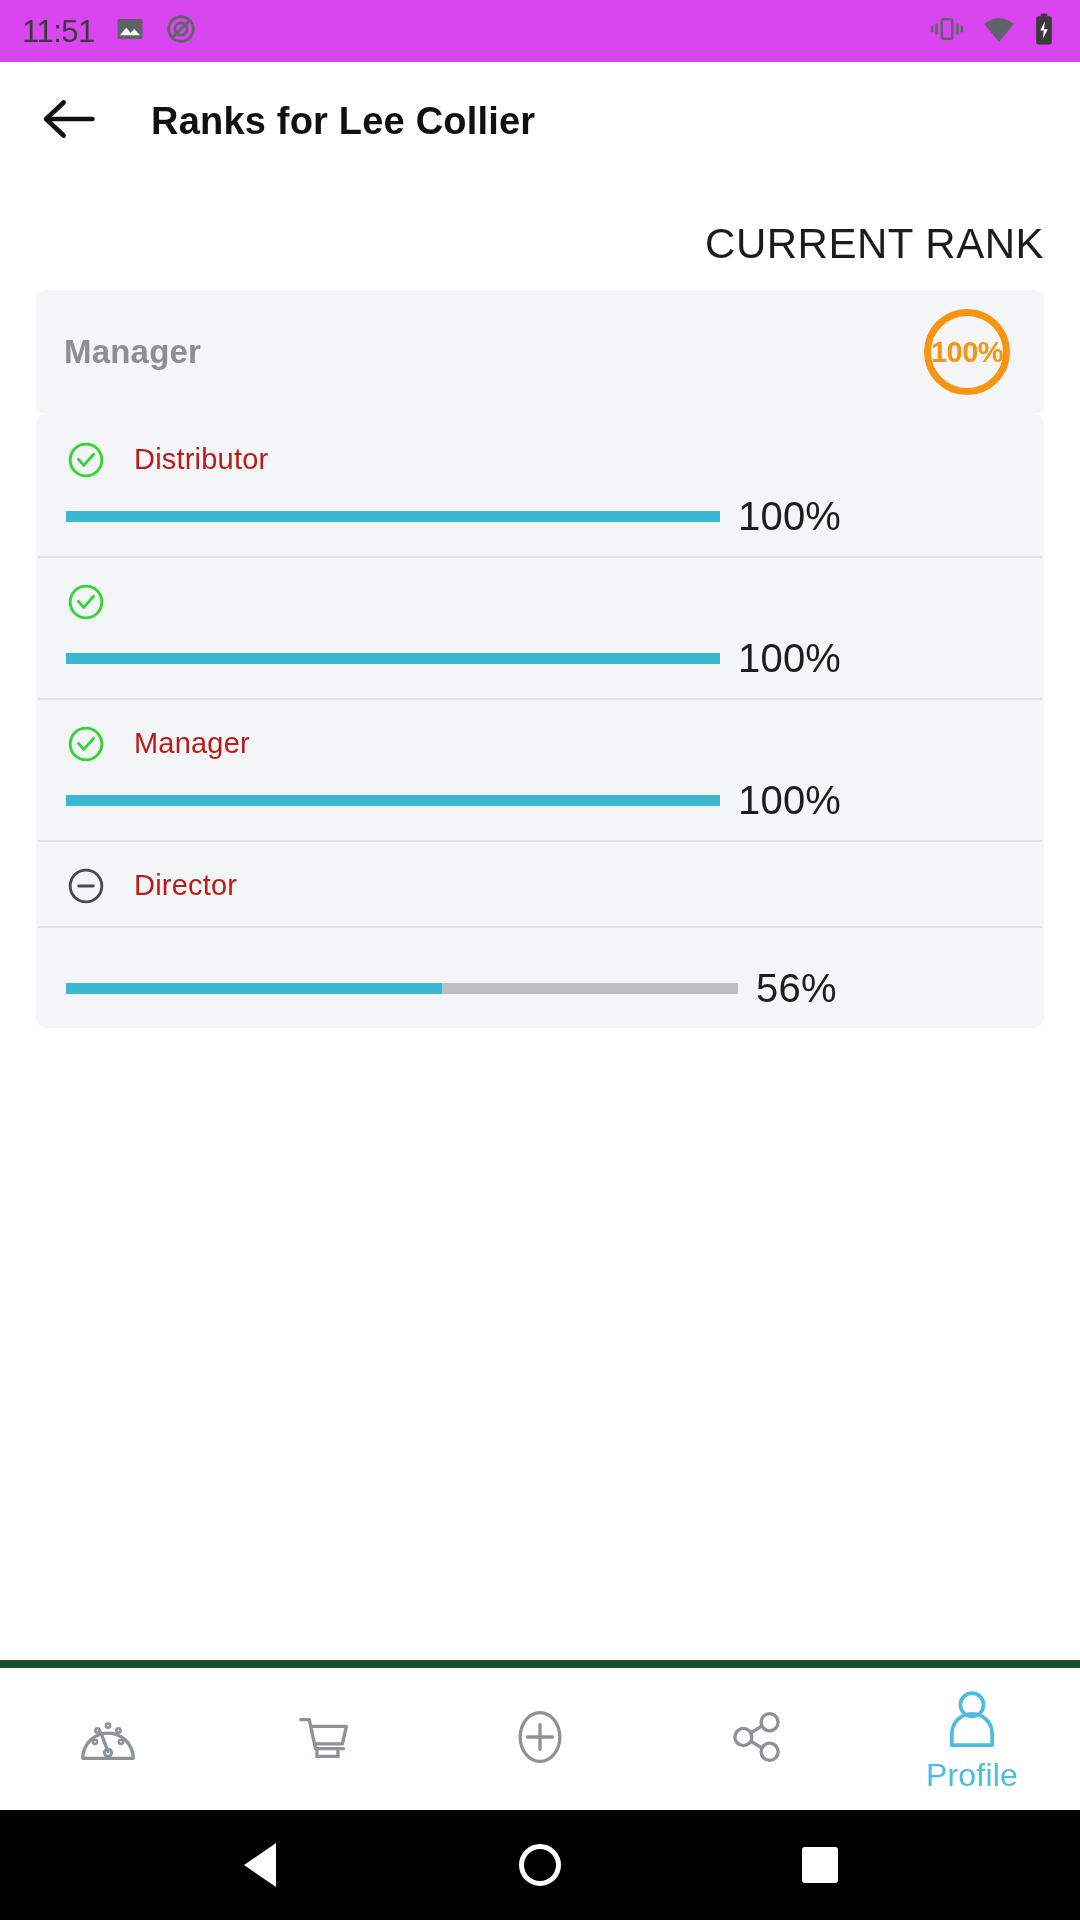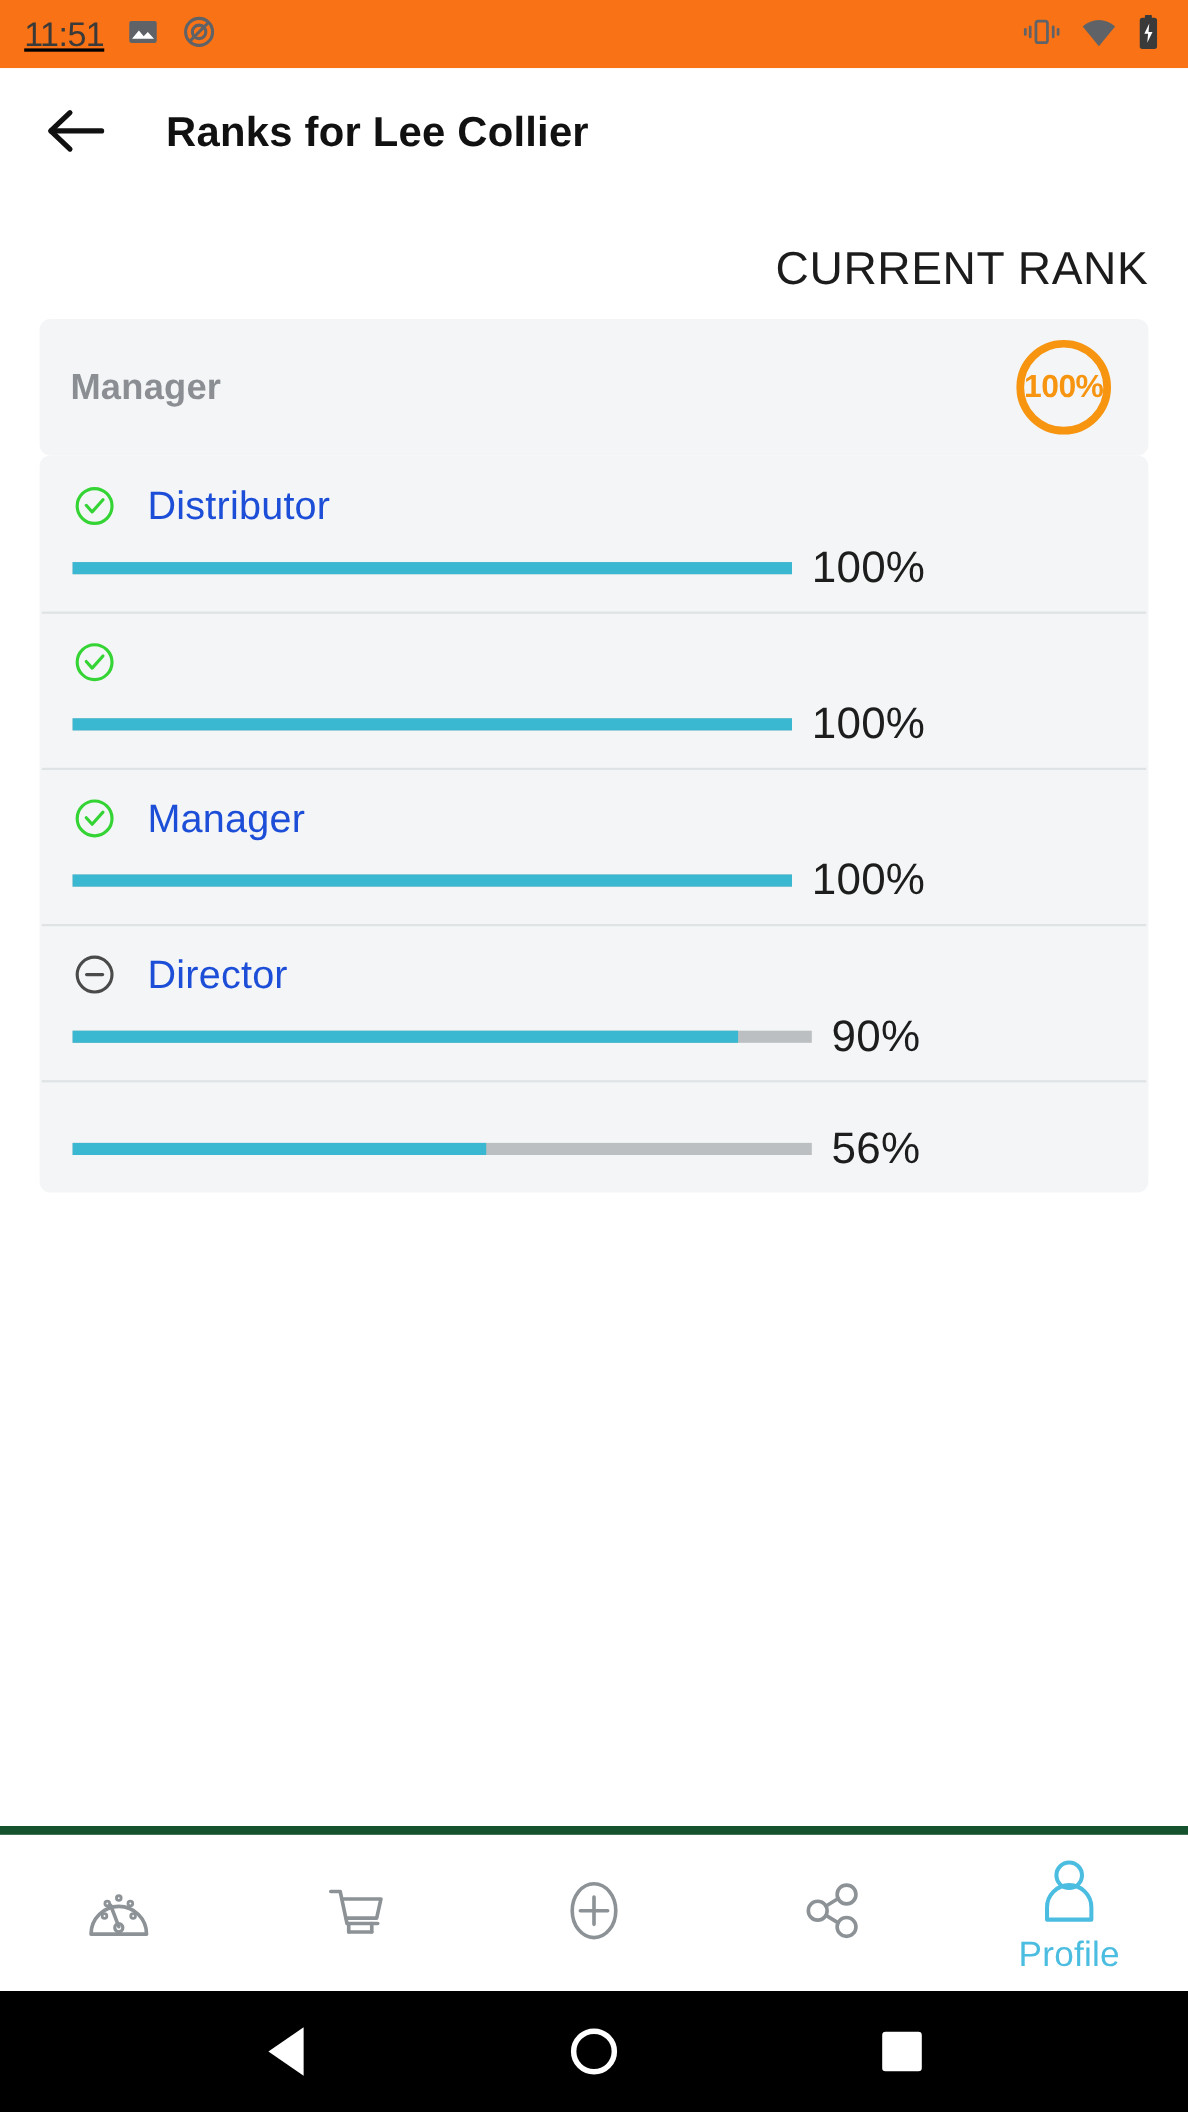--- a/index.html
+++ b/index.html
@@ -21,22 +21,21 @@
     flex-direction: column;
   }
 
   
   .status-bar {
     height: 62px;
     flex: 0 0 62px;
     display: flex;
     align-items: center;
     padding: 0 26px 0 22px;
-    background: #f97316;
-    text-decoration: underline;
+    background: #d946ef;
   }
   .status-left {
     display: flex;
     align-items: center;
     gap: 20px;
   }
   .status-clock {
     font-size: 31px;
     color: #3a3a3a;
     font-family: "Liberation Sans", sans-serif;
@@ -159,22 +158,22 @@
   }
   .rank-icon {
     width: 40px;
     height: 40px;
     flex: 0 0 40px;
     display: flex;
     align-items: center;
     justify-content: center;
   }
   .rank-name {
-    font-size: 36px;
-    color: #1d4ed8;
+    font-size: 29px;
+    color: #b91c1c;
     font-weight: 400;
     margin-left: 28px;
     letter-spacing: 0.2px;
     line-height: 1.1;
   }
   .rank-progress {
     display: flex;
     align-items: center;
     margin-top: 16px;
     padding-left: 28px;
@@ -398,26 +397,20 @@
       <div class="rank-row">
         <div class="rank-head">
           <span class="rank-icon">
             <svg width="38" height="38" viewBox="0 0 24 24">
               <circle cx="12" cy="12" r="10" fill="none" stroke="#4a4a4a" stroke-width="1.8"></circle>
               <line x1="7.4" y1="12" x2="16.6" y2="12" stroke="#4a4a4a" stroke-width="1.8" stroke-linecap="round"></line>
             </svg>
           </span>
           <span class="rank-name">Director</span>
         </div>
-        <div class="rank-progress">
-          <div class="bar-track" style="width:672px">
-            <div class="bar-fill" style="width:90%"></div>
-          </div>
-          <span class="rank-pct">90%</span>
-        </div>
       </div>
 
       <div class="rank-row">
         <div class="rank-progress">
           <div class="bar-track" style="width:672px">
             <div class="bar-fill" style="width:56%"></div>
           </div>
           <span class="rank-pct">56%</span>
         </div>
       </div>

